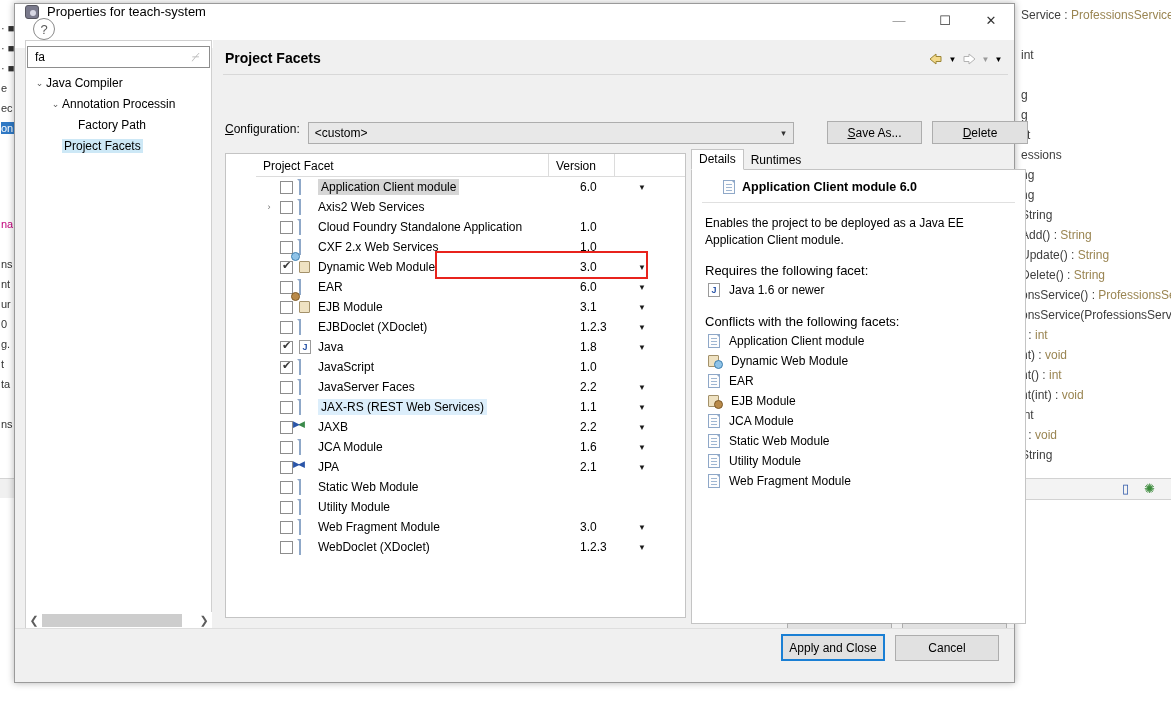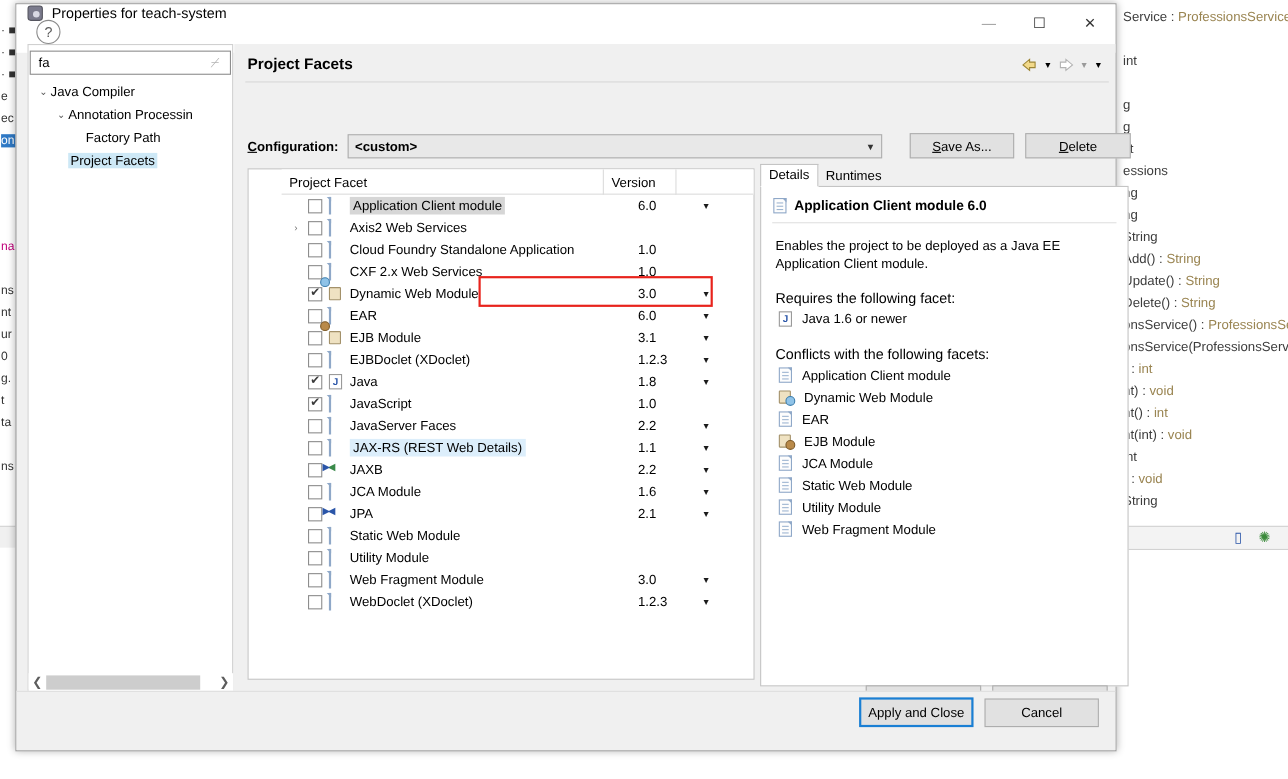--- a/index.html
+++ b/index.html
@@ -126,21 +126,21 @@
   }
   .nav-toolbar {
     position: absolute; right: 10px; top: 10px; display: flex; align-items: center; gap: 2px;
   }
   .nav-arrow { width: 18px; height: 18px; position: relative; }
   .nav-chev { font-size: 8px; color: #000; width: 11px; text-align: center; }
   .title-rule {
     position: absolute; left: 10px; right: 6px; top: 34px; height: 1px; background: #d8d8d8;
   }
 
-  .cfg-row { position: absolute; left: 12px; top: 82px; display: flex; align-items: center; font-weight: bold; }
+  .cfg-row { position: absolute; left: 12px; top: 82px; display: flex; align-items: flex-start; }
   .cfg-label { font-size: 12px; margin-right: 8px; }
   .cfg-select {
     width: 486px; height: 22px; background: #e8e8e8; border: 1px solid #adadad;
     display: flex; align-items: center; position: relative; font-size: 12px;
   }
   .cfg-select span { margin-left: 6px; }
   .cfg-select .chev { position: absolute; right: 7px; font-size: 9px; color: #333; }
   .btn {
     height: 23px; background: #e1e1e1; border: 1px solid #adadad;
     font-size: 12px; display: flex; align-items: center; justify-content: center;
@@ -197,21 +197,21 @@
   .tab.active {
     background: #ffffff; border: 1px solid #c4c4c4; border-bottom: 1px solid #ffffff;
     position: relative; z-index: 3;
   }
   .details-panel {
     width: 335px; height: 455px; background: #ffffff;
     border: 1px solid #c4c4c4; position: relative; margin-top: -1px;
   }
   .dp-title {
     display: flex; align-items: center; gap: 7px;
-    padding: 10px 0 8px 11px; font-size: 12.5px; font-weight: bold;
+    padding: 10px 0 8px 11px; font-size: 12.5px; font-weight: bold; margin-left: 20px;
   }
   .dp-rule { height: 1px; background: #e0e0e0; margin: 0 10px 0 10px; }
   .dp-para { padding: 12px 16px 0 13px; font-size: 12px; line-height: 17px; }
   .dp-sub { padding: 14px 0 2px 13px; font-size: 13px; }
   .dp-item {
     display: flex; align-items: center; gap: 9px;
     padding: 3px 0 3px 16px; font-size: 12px;
   }
 
   .action-row { position: absolute; right: 7px; top: 583px; display: flex; gap: 10px; }
@@ -497,21 +497,21 @@
           <div class="frow">
             <span class="cbx"></span>
             <span class="ficon"><span class="doc corner"></span></span>
             <span class="flabel">JavaServer Faces</span>
             <span class="fver">2.2</span>
             <span class="fdrop">▼</span>
           </div>
           <div class="frow">
             <span class="cbx"></span>
             <span class="ficon"><span class="doc corner"></span></span>
-            <span class="flabel selblue">JAX-RS (REST Web Details)</span>
+            <span class="flabel selblue">JAX-RS (REST Web Services)</span>
             <span class="fver">1.1</span>
             <span class="fdrop">▼</span>
           </div>
           <div class="frow">
             <span class="cbx"></span>
             <span class="ficon"><span class="xmlicon"></span></span>
             <span class="flabel">JAXB</span>
             <span class="fver">2.2</span>
             <span class="fdrop">▼</span>
           </div>

